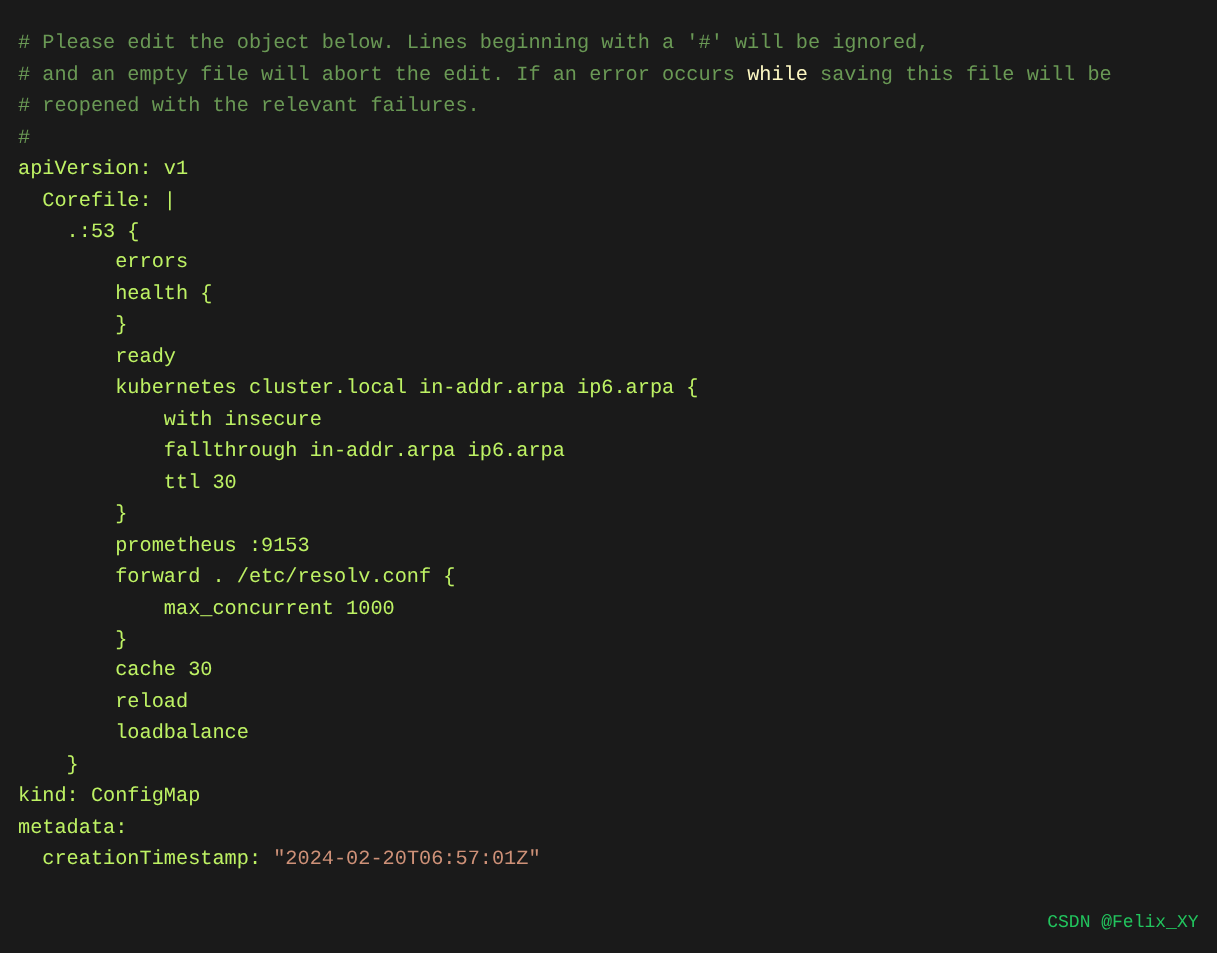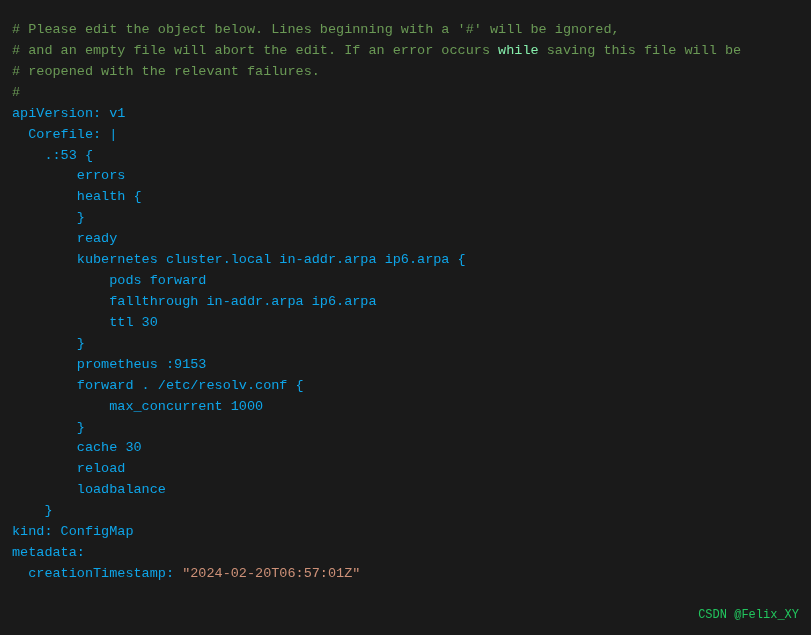--- a/index.html
+++ b/index.html
@@ -36,51 +36,51 @@
 
     .comment {
       color: #6a9955;
     }
 
     .value-string {
       color: #ce9178;
     }
 
     .value-plain {
-      color: #0ea5e9;
+      color: #bef264;
     }
 
     .watermark {
       position: absolute;
       bottom: 10px;
       right: 12px;
       color: #22c55e;
       font-size: 12px;
       font-family: 'Courier New', Courier, monospace;
     }
   </style>
 </head>
 <body>
 
 <div class="editor-container">
   <div class="code-content">
 
     <span class="code-line comment"># Please edit the object below. Lines beginning with a '#' will be ignored,</span>
-    <span class="code-line comment"># and an empty file will abort the edit. If an error occurs <span style="color:#86efac">while</span> saving this file will be</span>
+    <span class="code-line comment"># and an empty file will abort the edit. If an error occurs <span style="color:#fef9c3">while</span> saving this file will be</span>
     <span class="code-line comment"># reopened with the relevant failures.</span>
     <span class="code-line comment">#</span>
     <span class="code-line"><span class="value-plain">apiVersion: v1</span></span>
     <span class="code-line"><span class="value-plain">  Corefile: |</span></span>
     <span class="code-line"><span class="value-plain">    .:53 {</span></span>
     <span class="code-line"><span class="value-plain">        errors</span></span>
     <span class="code-line"><span class="value-plain">        health {</span></span>
     <span class="code-line"><span class="value-plain">        }</span></span>
     <span class="code-line"><span class="value-plain">        ready</span></span>
     <span class="code-line"><span class="value-plain">        kubernetes cluster.local in-addr.arpa ip6.arpa {</span></span>
-    <span class="code-line"><span class="value-plain">            pods forward</span></span>
+    <span class="code-line"><span class="value-plain">            with insecure</span></span>
     <span class="code-line"><span class="value-plain">            fallthrough in-addr.arpa ip6.arpa</span></span>
     <span class="code-line"><span class="value-plain">            ttl 30</span></span>
     <span class="code-line"><span class="value-plain">        }</span></span>
     <span class="code-line"><span class="value-plain">        prometheus :9153</span></span>
     <span class="code-line"><span class="value-plain">        forward . /etc/resolv.conf {</span></span>
     <span class="code-line"><span class="value-plain">            max_concurrent 1000</span></span>
     <span class="code-line"><span class="value-plain">        }</span></span>
     <span class="code-line"><span class="value-plain">        cache 30</span></span>
     <span class="code-line"><span class="value-plain">        reload</span></span>
     <span class="code-line"><span class="value-plain">        loadbalance</span></span>

